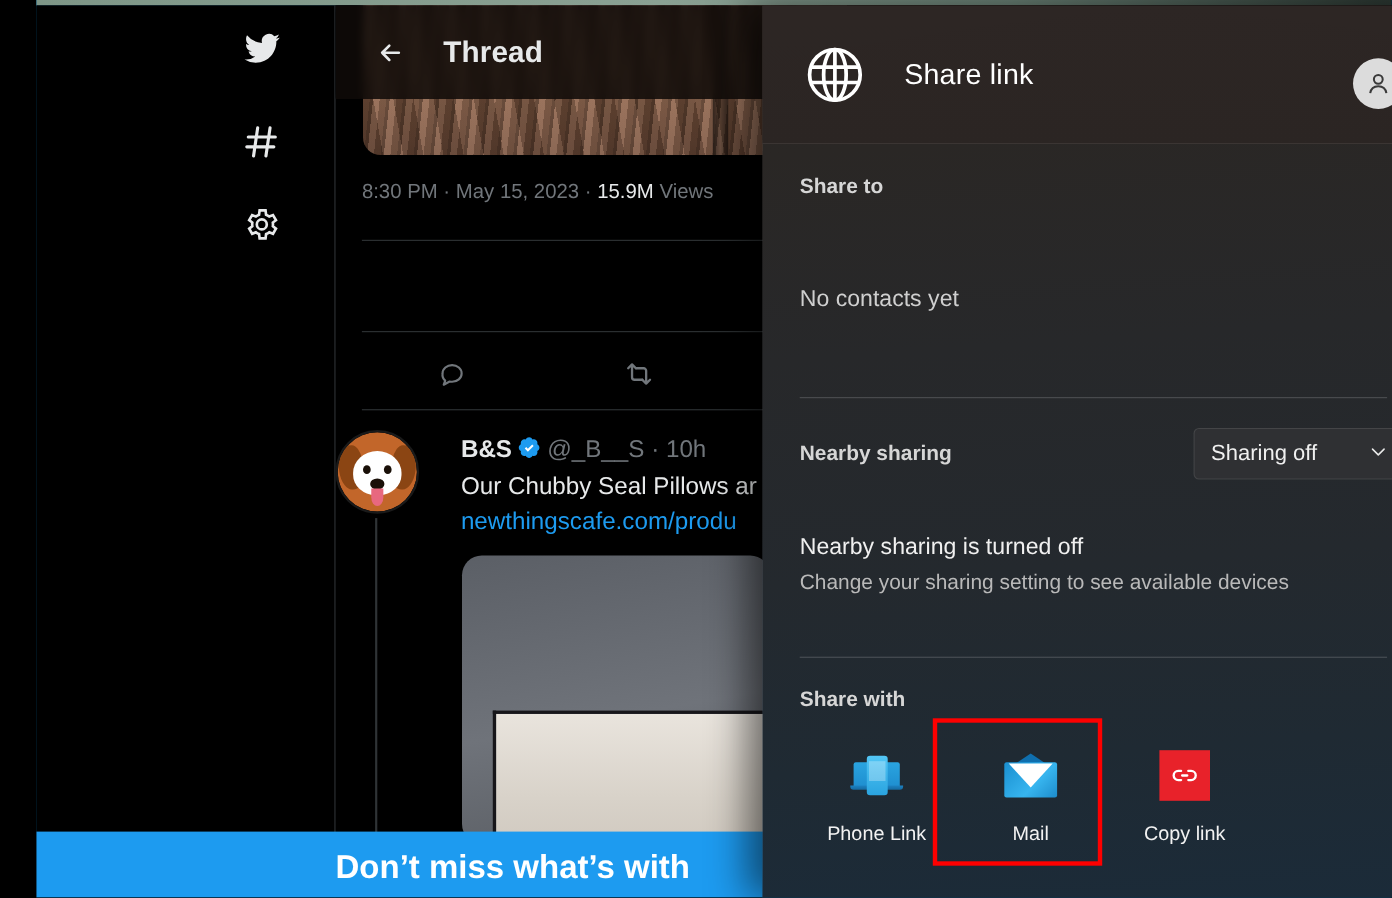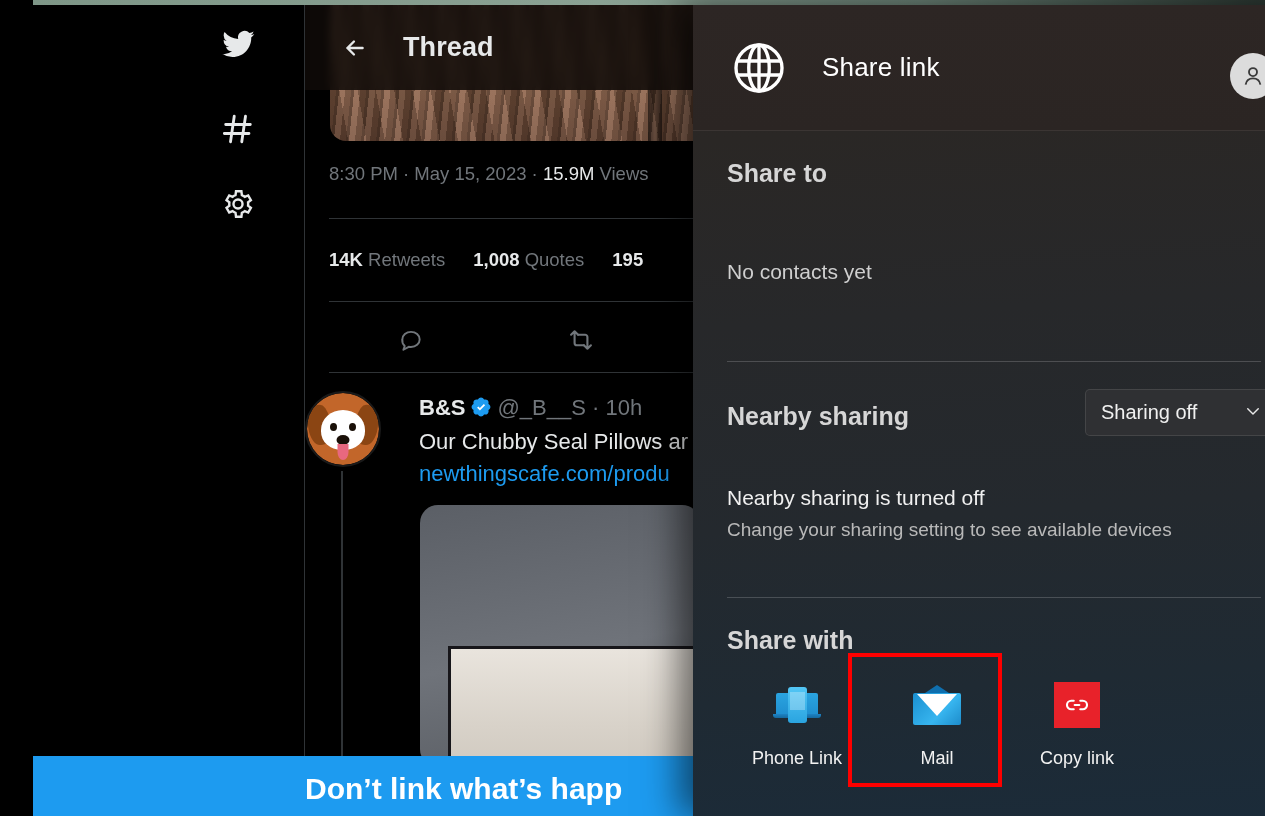--- a/index.html
+++ b/index.html
@@ -108,21 +108,21 @@
 
   .share-header{ position:absolute; left:0; top:0; width:605px; height:126px;
                  background:linear-gradient(180deg,#2d2624 0%, #2b2523 100%);
                  border-bottom:1px solid rgba(255,255,255,.07);
                  display:flex; align-items:center; }
   .globe{ margin-left:36px; width:60px; height:60px; color:#fff; flex:none; }
   .share-title{ margin-left:33px; font-size:26px; color:#fff; font-weight:400; letter-spacing:.2px; }
   .acct-avatar{ position:absolute; right:22px; top:48px; width:46px; height:46px; border-radius:50%;
                 background:#dcdcdc; display:flex; align-items:center; justify-content:center; }
 
-  .sec-label{ position:absolute; left:694px; font-size:25px; color:#d6d6d6; font-weight:600; }
+  .sec-label{ position:absolute; left:694px; font-size:19px; color:#d6d6d6; font-weight:600; }
   .share-body{ position:absolute; inset:0; }
 
   .lbl-share-to{ top:159px; }
   .txt-no-contacts{ position:absolute; left:694px; top:260px; font-size:21px; color:#cfcfcf; font-weight:400; }
 
   .sep{ position:absolute; left:694px; width:534px; height:1px; background:rgba(255,255,255,.18); }
   .sep-1{ top:361px; }
   .sep-2{ top:597px; }
 
   .lbl-nearby{ top:402px; }
@@ -211,23 +211,20 @@
         </div>
         <div class="tw-title">Thread</div>
       </div>
 
       <div class="tw-meta">
         <span>8:30 PM</span><span> · </span><span>May 15, 2023</span><span> · </span><b>15.9M</b> <span>Views</span>
       </div>
 
       <div class="tw-divider div-1"></div>
 
-      <div class="tw-stats">
-        <b>14K</b> <span>Retweets</span><span class="gap"></span><b>1,008</b> <span>Quotes</span><span class="gap"></span><b>195</b>
-      </div>
 
       <div class="tw-divider div-2"></div>
 
       <div class="tw-actions">
         <div class="act reply">
           <svg width="26" height="26" viewBox="0 0 24 24" fill="none" stroke="currentColor" stroke-width="1.8" stroke-linejoin="round">
               <path d="M20 11.5c0 3.9-3.6 7-8 7-.7 0-1.4-.08-2.06-.23L5 21l1.2-3.45A6.72 6.72 0 0 1 4 11.5c0-3.9 3.6-7 8-7s8 3.1 8 7z"></path>
             </svg>
         </div>
         <div class="act retweet">
@@ -260,21 +257,21 @@
           </svg></span><span class="rt-handle">@_B__S</span><span class="rt-handle"> · </span><span class="rt-handle">10h</span>
     </div>
     <div class="rt-text">Our Chubby Seal Pillows ar</div>
     <div class="rt-link">newthingscafe.com/produ</div>
 
     <div class="rt-photo">
       <div class="panel"></div>
     </div>
 
     <div class="tw-banner">
-      <div class="tw-banner-text">Don’t link what’s happ</div>
+      <div class="tw-banner-text">Don’t miss what’s with</div>
     </div>
   </div>
 
   <div class="share">
 
     <div class="share-header">
       <span class="globe">
         <svg width="60" height="60" viewBox="0 0 24 24" fill="none" stroke="currentColor" stroke-width="1.35">
             <circle cx="12" cy="12" r="9.2"></circle>
             <ellipse cx="12" cy="12" rx="4.1" ry="9.2"></ellipse>

